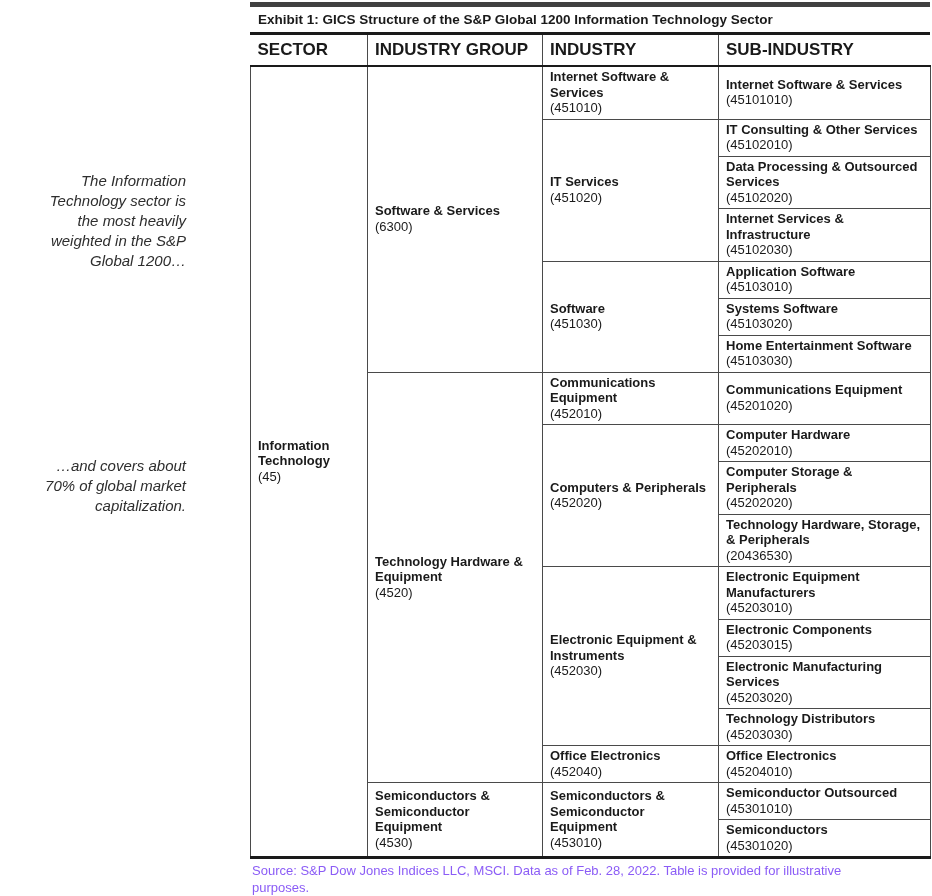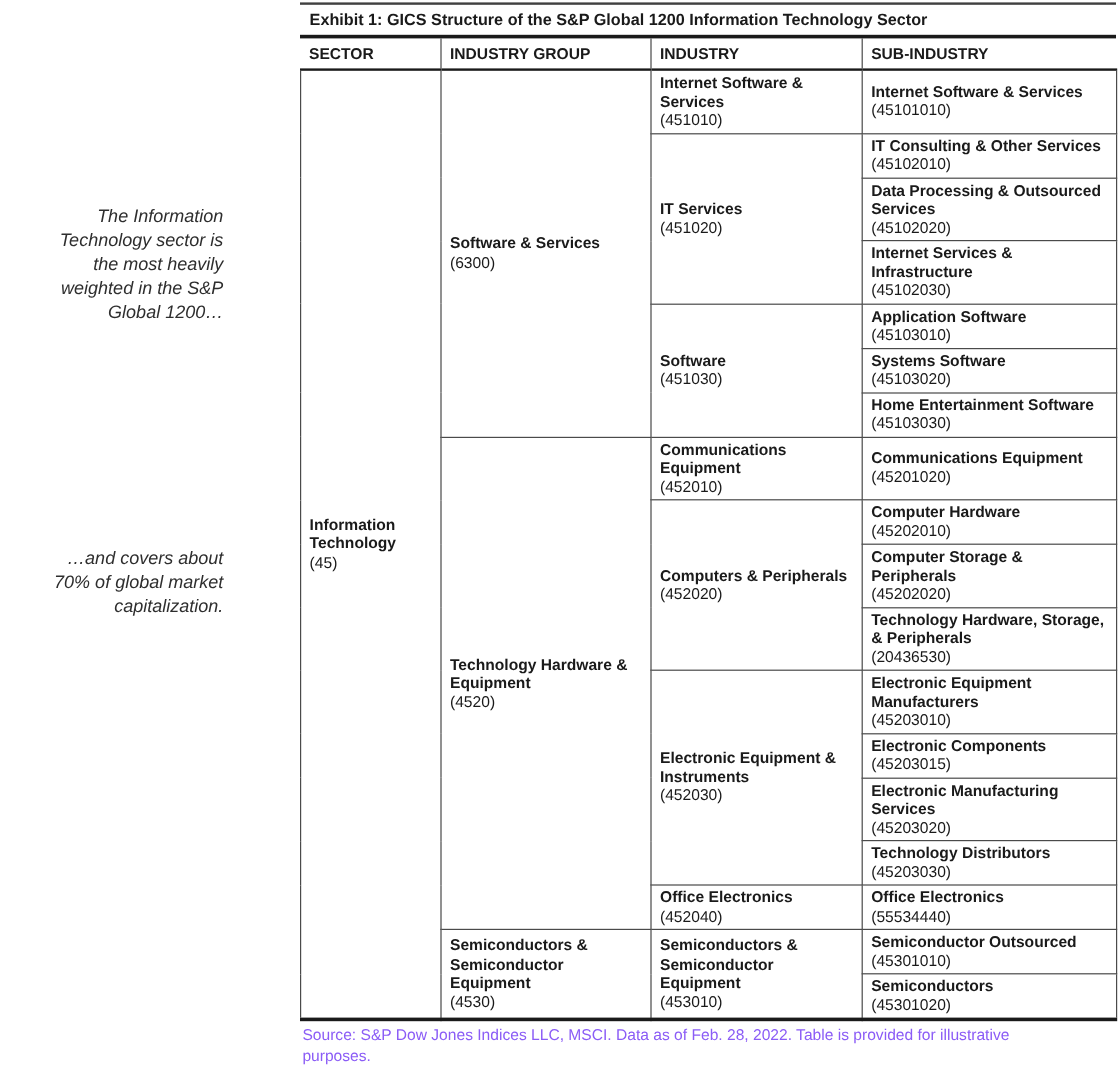--- a/index.html
+++ b/index.html
@@ -27,42 +27,42 @@
   .margin-note.n1 { top: 171px; }
   .margin-note.n2 { top: 456px; }
 
   
   .exhibit {
     position: absolute;
     left: 250px; top: 2px;
     width: 680px;
   }
   .exhibit-title {
-    border-top: 2px solid #404040;
+    border-top: 5px solid #404040;
     border-bottom: 3px solid #1a1a1a;
     font-weight: bold;
     font-size: 13.5px;
     line-height: 16px;
     padding: 5px 8px 4px 8px;
   }
 
   table.gics {
     width: 680px;
     border-collapse: collapse;
     table-layout: fixed;
     border-bottom: 3px solid #1a1a1a;
   }
   col.c-sector   { width: 117px; }
   col.c-group    { width: 175px; }
   col.c-industry { width: 176px; }
   col.c-sub      { width: 212px; }
 
   table.gics th {
     text-align: left;
-    font-size: 13px;
+    font-size: 17px;
     font-weight: bold;
     padding: 5px 6px 5px 7px;
     border: 1px solid #4a4a4a;
     border-top: none;
     border-bottom: 2px solid #1a1a1a;
     white-space: nowrap;
   }
   table.gics th:first-child { border-left: none; }
   table.gics th:last-child  { border-right: none; }
 
@@ -243,21 +243,21 @@
             <div class="cell-code">(45203030)</div>
           </td>
         </tr>
         <tr>
           <td class="col-industry" rowspan="1">
             <div class="cell-name">Office Electronics</div>
             <div class="cell-code">(452040)</div>
           </td>
           <td class="col-sub" rowspan="1">
             <div class="cell-name">Office Electronics</div>
-            <div class="cell-code">(55534440)</div>
+            <div class="cell-code">(45204010)</div>
           </td>
         </tr>
         <tr>
           <td class="col-group" rowspan="2">
             <div class="cell-name">Semiconductors &amp; Semiconductor Equipment</div>
             <div class="cell-code">(4530)</div>
           </td>
           <td class="col-industry" rowspan="2">
             <div class="cell-name">Semiconductors &amp; Semiconductor Equipment</div>
             <div class="cell-code">(453010)</div>

